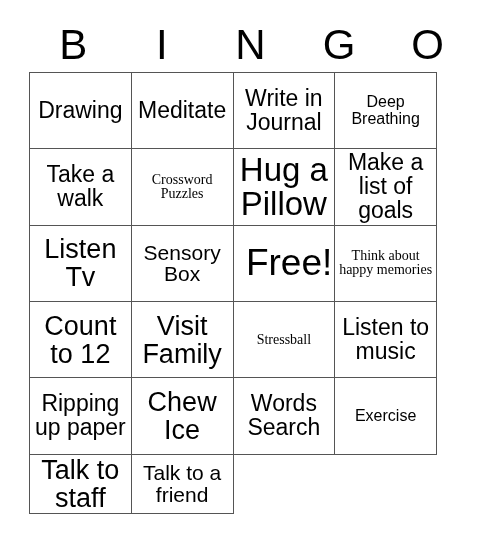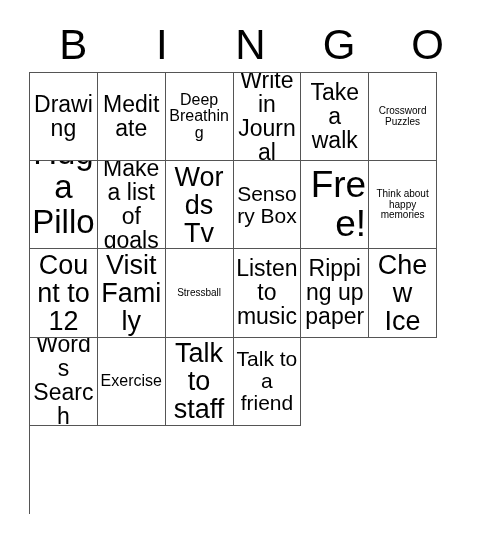--- a/index.html
+++ b/index.html
@@ -47,21 +47,21 @@
   }
 
   
   .grid {
     position: absolute;
     left: 29px;
     top: 72px;
     width: 408px;
     height: 442px;
     display: grid;
-    grid-template-columns: repeat(6, 1fr);
+    grid-template-columns: repeat(4, 1fr);
     grid-template-rows: repeat(5, 1fr);
     border-top: 1.5px solid #555555;
     border-left: 1.5px solid #555555;
     box-sizing: border-box;
     background: #ffffff;
   }
   .cell {
     border-right: 1.5px solid #555555;
     border-bottom: 1.5px solid #555555;
     box-sizing: border-box;
@@ -74,21 +74,21 @@
     background: #ffffff;
   }
   .cell span {
     display: block;
     width: 100%;
     line-height: 1.04;
     word-wrap: break-word;
   }
 
   
-  .fs-xs  { font-size: 10px; }
+  .fs-xs  { font-size: 14px; font-family: Liberation Serif, serif; }
   .fs-s   { font-size: 16px; }
   .fs-m   { font-size: 21px; }
   .fs-l   { font-size: 23px; }
   .fs-xl  { font-size: 27px; }
   .fs-xxl { font-size: 33px; }
   .fs-free{ font-size: 37px; text-align: right; }
 </style>
 </head>
 <body>
 
@@ -103,39 +103,39 @@
   </div>
 
   <div class="grid" id="bingo-grid">
       <div class="cell">
         <span class="fs-l">Drawing</span>
       </div>
       <div class="cell">
         <span class="fs-l">Meditate</span>
       </div>
       <div class="cell">
-        <span class="fs-s">Deep Breathing</span>
+        <span class="fs-l">Write in Journal</span>
       </div>
       <div class="cell">
-        <span class="fs-l">Write in Journal</span>
+        <span class="fs-s">Deep Breathing</span>
       </div>
       <div class="cell">
         <span class="fs-l">Take a walk</span>
       </div>
       <div class="cell">
         <span class="fs-xs">Crossword Puzzles</span>
       </div>
       <div class="cell">
         <span class="fs-xxl">Hug a Pillow</span>
       </div>
       <div class="cell">
         <span class="fs-l">Make a list of goals</span>
       </div>
       <div class="cell">
-        <span class="fs-xl">Words Tv</span>
+        <span class="fs-xl">Listen Tv</span>
       </div>
       <div class="cell">
         <span class="fs-m">Sensory Box</span>
       </div>
       <div class="cell">
         <span class="fs-free">Free!</span>
       </div>
       <div class="cell">
         <span class="fs-xs">Think about happy memories</span>
       </div>

